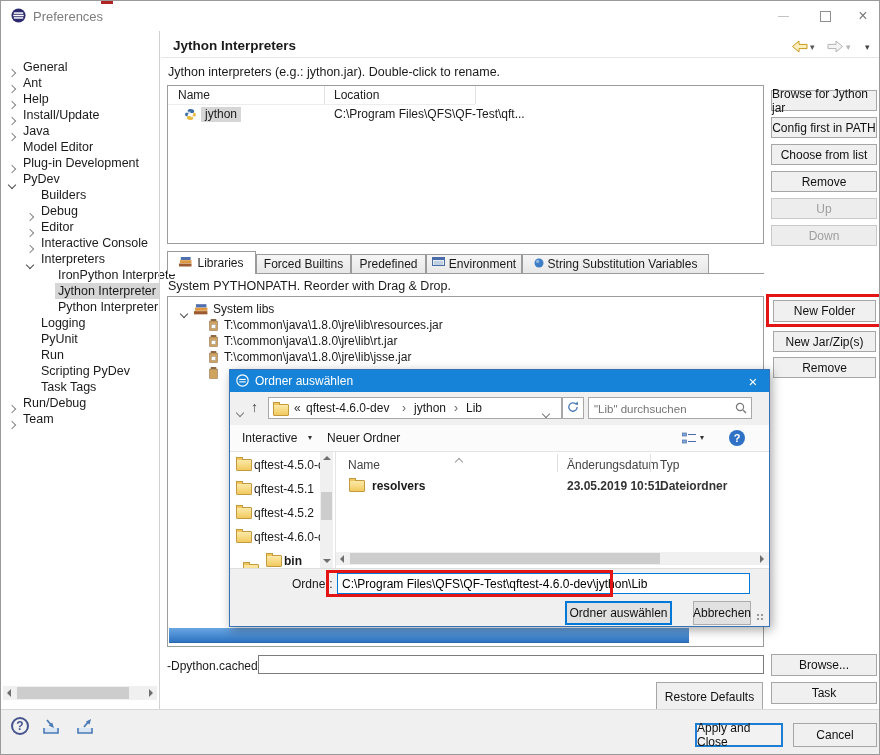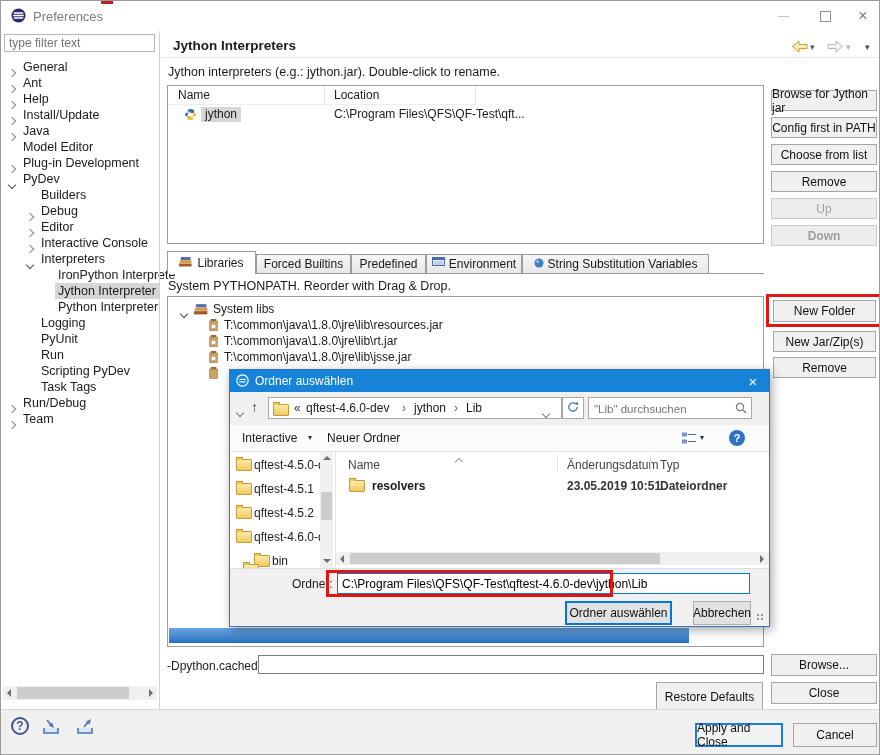--- a/index.html
+++ b/index.html
@@ -73,21 +73,20 @@
     </div>
     <div class="abs" style="left:804px;top:0;width:40px;height:30px;">
       <div class="abs" style="left:15px;top:10px;width:9px;height:9px;border:1px solid #8f8f8f;"></div>
     </div>
     <div class="abs" style="left:844px;top:0;width:36px;height:30px;display:flex;align-items:center;justify-content:center;color:#7a7a7a;font-size:16px;">
       <span>×</span>
     </div>
     <div class="abs" style="left:100px;top:0;width:12px;height:3px;background:#b32525;"></div>
   </div>
 
-  <input class="fld" type="text" style="left: 3px; top: 33px; width: 151px; height: 18px; border-color: rgb(181, 181, 181); color: rgb(51, 51, 51);" placeholder="type filter text">
   <div class="abs" style="left:0;top:58px;width:157px;height:368px;">
     <div class="trow lv0" style="top:0">
         <span class="tw"><i class="cv r"></i></span>
         <span class="lbl">General</span>
       </div>
     <div class="trow lv0" style="top:16px">
         <span class="tw"><i class="cv r"></i></span>
         <span class="lbl">Ant</span>
       </div>
     <div class="trow lv0" style="top:32px">
@@ -216,21 +215,21 @@
     </div>
   <div class="b" style="left:770px;top:143px;width:106px;height:21px;">
       <span>Choose from list</span>
     </div>
   <div class="b" style="left:770px;top:170px;width:106px;height:21px;">
       <span>Remove</span>
     </div>
   <div class="b dis" style="left:770px;top:197px;width:106px;height:21px;">
       <span>Up</span>
     </div>
-  <div class="b dis" style="left:770px;top:224px;width:106px;height:21px;font-weight:bold;">
+  <div class="b dis" style="left:770px;top:224px;width:106px;height:21px;">
       <span>Down</span>
     </div>
 
   <div class="hdrline" style="left:166px;top:272px;width:597px;"></div>
   <div class="tab active" style="left:166px;top:250px;width:89px;height:23px;">
     <span><svg width="14" height="11" viewBox="0 0 14 11">
           <rect x="0" y="7.5" width="12.5" height="3" fill="#9c5a2e"></rect>
           <rect x="1" y="4.2" width="11.5" height="3" fill="#dd9840"></rect>
           <rect x="1.8" y="1" width="9.8" height="3" fill="#4f6fae"></rect>
         </svg></span>
@@ -318,21 +317,21 @@
   <span class="abs nowrap" style="left:166px;top:658px;">-Dpython.cachedir</span>
   <input class="fld" type="text" style="left: 257px; top: 654px; width: 506px; height: 19px; border-color: rgb(124, 124, 124);">
   <div class="b" style="left:770px;top:653px;width:106px;height:22px;">
       <span>Browse...</span>
     </div>
 
   <div class="b" style="left:655px;top:681px;width:107px;height:30px;">
       <span>Restore Defaults</span>
     </div>
   <div class="b" style="left:770px;top:681px;width:106px;height:22px;">
-      <span>Close</span>
+      <span>Task</span>
     </div>
 
   <div class="abs" style="left:0;top:708px;width:880px;height:47px;background:#f0f0f0;border-top:1px solid #d8d8d8;">
     <div class="abs" style="left:10px;top:7px;width:18px;height:18px;border:2px solid #46538e;border-radius:50%;display:flex;align-items:center;justify-content:center;color:#46538e;font-weight:bold;font-size:12px;box-sizing:border-box;">
       <span>?</span>
     </div>
     <span class="abs" style="left:40px;top:8px;">
       <svg width="23" height="18" viewBox="0 0 23 18">
           <path d="M3 10v5h14v-5" fill="#d9e6f4" stroke="#4a7ab5" stroke-width="1.6"></path>
           <line x1="6" y1="2" x2="11" y2="8" stroke="#4a7ab5" stroke-width="1.8"></line>
@@ -430,21 +429,21 @@
             <span class="dtxt" style="left:24px;top:2px;">qftest-4.5.1</span>
           </div>
         <div class="abs" style="left:0;top:52px;width:90px;height:18px;">
             <span class="folder" style="left:6px;top:3px;"></span>
             <span class="dtxt" style="left:24px;top:2px;">qftest-4.5.2</span>
           </div>
         <div class="abs" style="left:0;top:76px;width:90px;height:18px;">
             <span class="folder" style="left:6px;top:3px;"></span>
             <span class="dtxt" style="left:24px;top:2px;">qftest-4.6.0-de</span>
           </div>
-        <div class="abs" style="left:4px;top:100px;width:92px;height:18px;">
+        <div class="abs" style="left:16px;top:100px;width:92px;height:18px;font-weight:bold;">
             <span class="folder" style="left:20px;top:3px;"></span>
             <span class="dtxt" style="left:38px;top:2px;">bin</span>
           </div>
         <span class="folder" style="left:13px;top:112px;"></span>
       </div>
 
       <div class="scrltrack" style="left:90px;top:0;width:13px;height:116px;">
         <span class="tri up" style="left:3px;top:4px;"></span>
         <div class="scrlthumb" style="left:1px;top:40px;width:11px;height:28px;"></div>
         <span class="tri dn" style="left:3px;top:107px;"></span>

